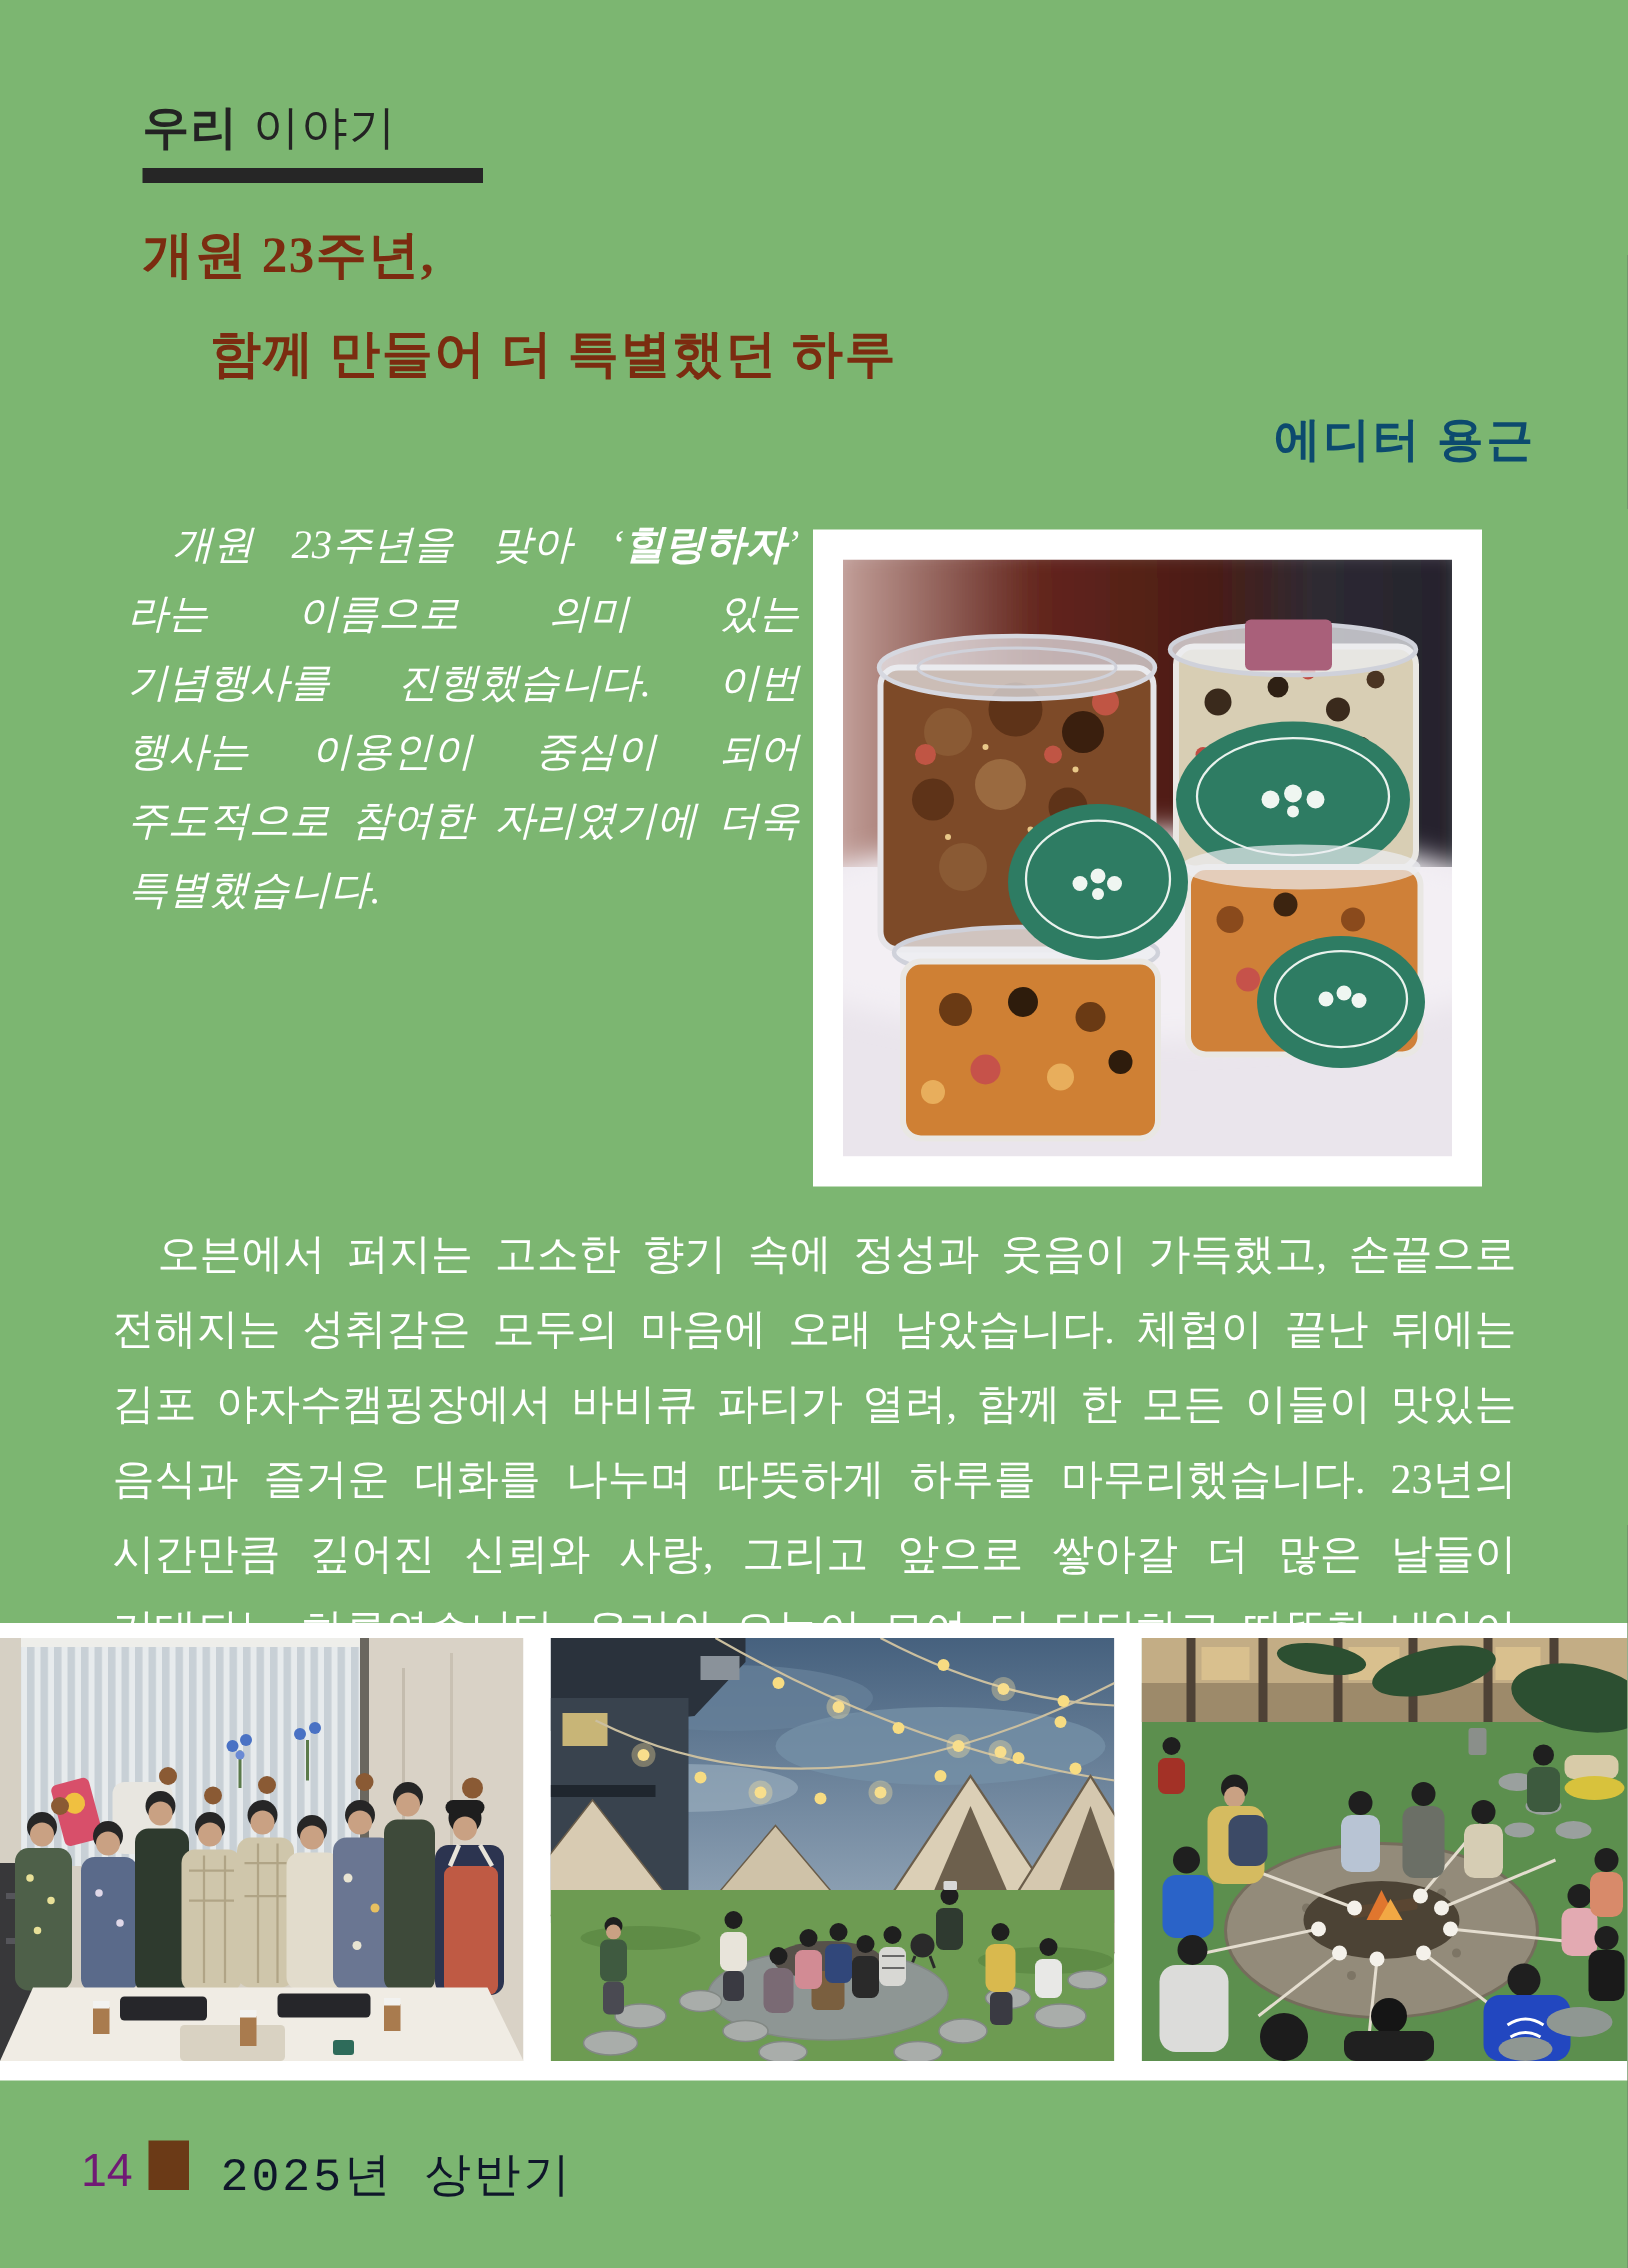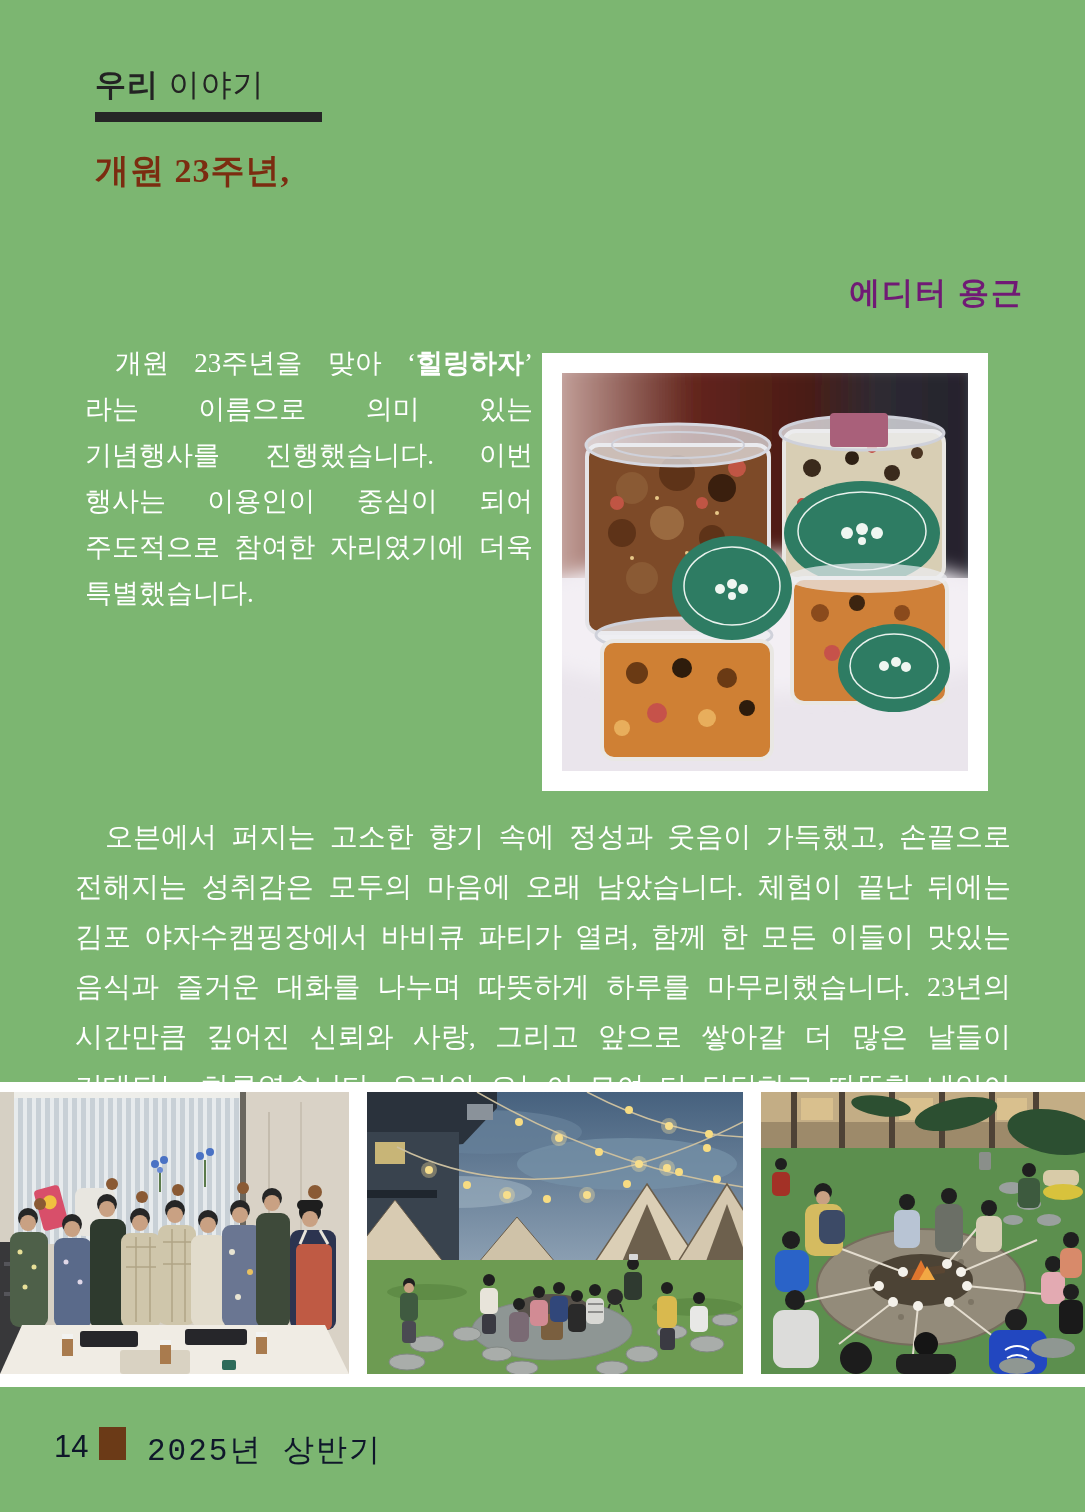--- a/index.html
+++ b/index.html
@@ -18,27 +18,27 @@
   .cat-bold{font-weight:bold;}
   .category-bar{position:absolute;left:95px;top:112px;width:227px;height:10px;background:#262626;}
   
   .title{
     position:absolute;left:95px;top:138px;margin:0;
     color:#7b2c10;font-size:34px;line-height:66px;font-weight:600;letter-spacing:1px;
   }
   .t-line2{margin-left:45px;}
   .byline{
     position:absolute;right:77px;top:272px;
-    font-size:31px;font-weight:bold;color:#701a75;letter-spacing:2px;margin-left:25px;
+    font-size:31px;font-weight:bold;color:#0c4a6e;letter-spacing:2px;margin-left:25px;
   }
   
   .col-text{position:absolute;left:85px;top:340px;width:448px;}
   .para{
     margin:0;color:#ffffff;font-size:27px;line-height:46px;
-    text-align:justify;word-break:keep-all;text-indent:30px;word-spacing:5px;
+    text-align:justify;word-break:keep-all;text-indent:30px;word-spacing:5px;font-style:italic;
   }
   .para + .para{margin-top:20px;}
   .full-para{
     position:absolute;left:75px;top:812px;width:936px;margin:0;
     color:#ffffff;font-size:28px;line-height:50px;
     text-align:justify;word-break:keep-all;text-indent:30px;word-spacing:3px;
   }
   
   .photo-frame{
     position:absolute;left:542px;top:353px;width:446px;height:438px;
@@ -49,38 +49,38 @@
   .photo-band{position:absolute;left:0;top:1082px;width:1085px;height:305px;background:#ffffff;}
   .strip-photo{position:absolute;top:10px;height:282px;overflow:hidden;}
   .photo-b{left:0;width:349px;}
   .photo-c{left:367px;width:376px;}
   .photo-d{left:761px;width:324px;}
   .photo-frame svg,.strip-photo svg{display:block;width:100%;height:100%;}
   
   .footer-page{
     position:absolute;left:54px;top:1429px;
     font-family:"Liberation Sans","DejaVu Sans",sans-serif;
-    font-size:31px;color:#0f172a;
+    font-size:31px;color:#701a75;
   }
   .footer-square{position:absolute;left:99px;top:1427px;width:27px;height:33px;background:#6b3a17;}
   .footer-issue{
     position:absolute;left:147px;top:1429px;
     font-family:Liberation Mono, monospace;
     font-size:31px;color:#0f172a;letter-spacing:2px;
   }
 </style>
 </head>
 <body>
 
 <div class="page">
 
   <div class="category"><span class="cat-bold">우리</span><span> 이야기</span></div>
   <div class="category-bar"></div>
 
-  <h1 class="title"><span class="t-line1">개원 23주년,</span><br></h1>
+  <h1 class="title"><span class="t-line1">개원 23주년,</span><br><span class="t-line2">함께 만들어 더 특별했던 하루</span></h1>
   <div class="byline">에디터 용근</div>
 
   <div class="col-text">
     <p class="para"><span>개원 23주년을 맞아 ‘</span><b>힐링하자</b><span>’ 라는 이름으로 의미 있는 기념행사를 진행했습니다. 이번 행사는 이용인이 중심이 되어 주도적으로 참여한 자리였기에 더욱 특별했습니다.</span></p>
   </div>
 
   <figure class="photo-frame">
     <div class="photo-inner">
       <svg viewBox="0 0 406 398" preserveAspectRatio="none">
         <defs>

